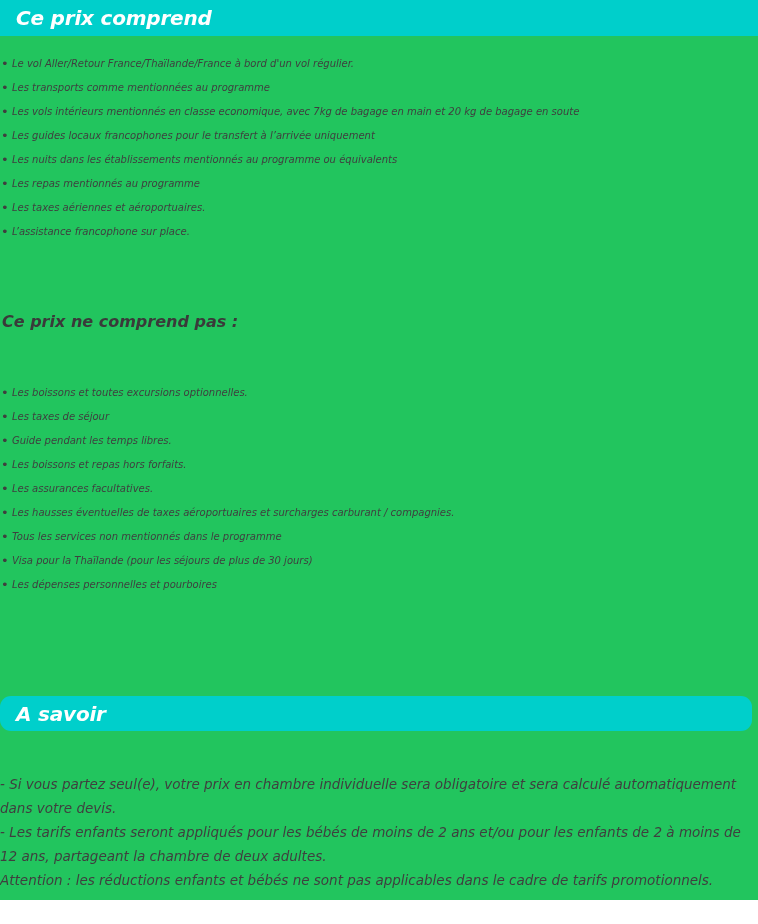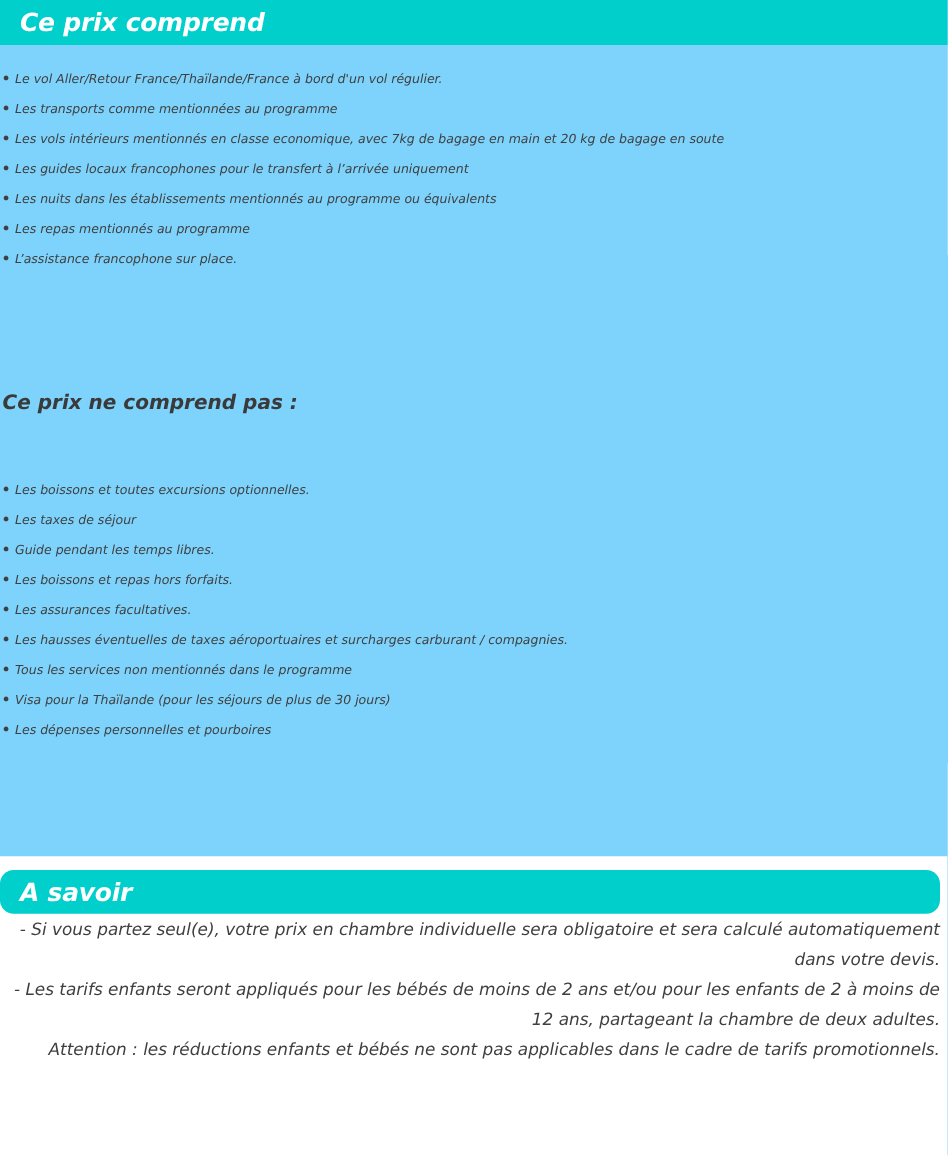--- a/index.html
+++ b/index.html
@@ -9,22 +9,22 @@
   body {
     width: 758px;
     height: 924px;
     background: #ffffff;
     font-family: "DejaVu Sans", sans-serif;
     overflow: hidden;
   }
   .page {
     position: relative;
     width: 758px;
-    height: 685px;
-    background: #7dd3fc;
+    height: 900px;
+    background: #22c55e;
   }
 
   
   .banner {
     position: absolute;
     left: 0;
     width: 758px;
     background: #00cfcb;
     display: flex;
     align-items: center;
@@ -88,23 +88,22 @@
     font-size: 13px;
     font-style: normal;
   }
   #list-include { top: 52px; }
   #list-exclude { top: 381px; }
 
   
   .notes {
     position: absolute;
     left: 0;
-    top: 732px;
+    top: 772px;
     width: 752px;
-    text-align: right;
   }
   .notes p {
     margin: 0;
     color: #3f3f3f;
     font-family: "DejaVu Sans", sans-serif;
     font-style: italic;
     font-size: 13.5px;
     line-height: 24px;
   }
 </style>
@@ -117,20 +116,21 @@
     <span class="banner-title">Ce prix comprend</span>
   </div>
 
   <ul class="bullet-list" id="list-include">
     <li>Le vol Aller/Retour France/Thaïlande/France à bord d'un vol régulier.</li>
     <li>Les transports comme mentionnées au programme</li>
     <li>Les vols intérieurs mentionnés en classe economique, avec 7kg de bagage en main et 20 kg de bagage en soute</li>
     <li>Les guides locaux francophones pour le transfert à l’arrivée uniquement</li>
     <li>Les nuits dans les établissements mentionnés au programme ou équivalents</li>
     <li>Les repas mentionnés au programme</li>
+    <li>Les taxes aériennes et aéroportuaires.</li>
     <li>L’assistance francophone sur place.</li>
   </ul>
 
   <div class="plain-heading" id="heading-exclude">Ce prix ne comprend pas :</div>
 
   <ul class="bullet-list" id="list-exclude">
     <li>Les boissons et toutes excursions optionnelles.</li>
     <li>Les taxes de séjour</li>
     <li>Guide pendant les temps libres.</li>
     <li>Les boissons et repas hors forfaits.</li>

